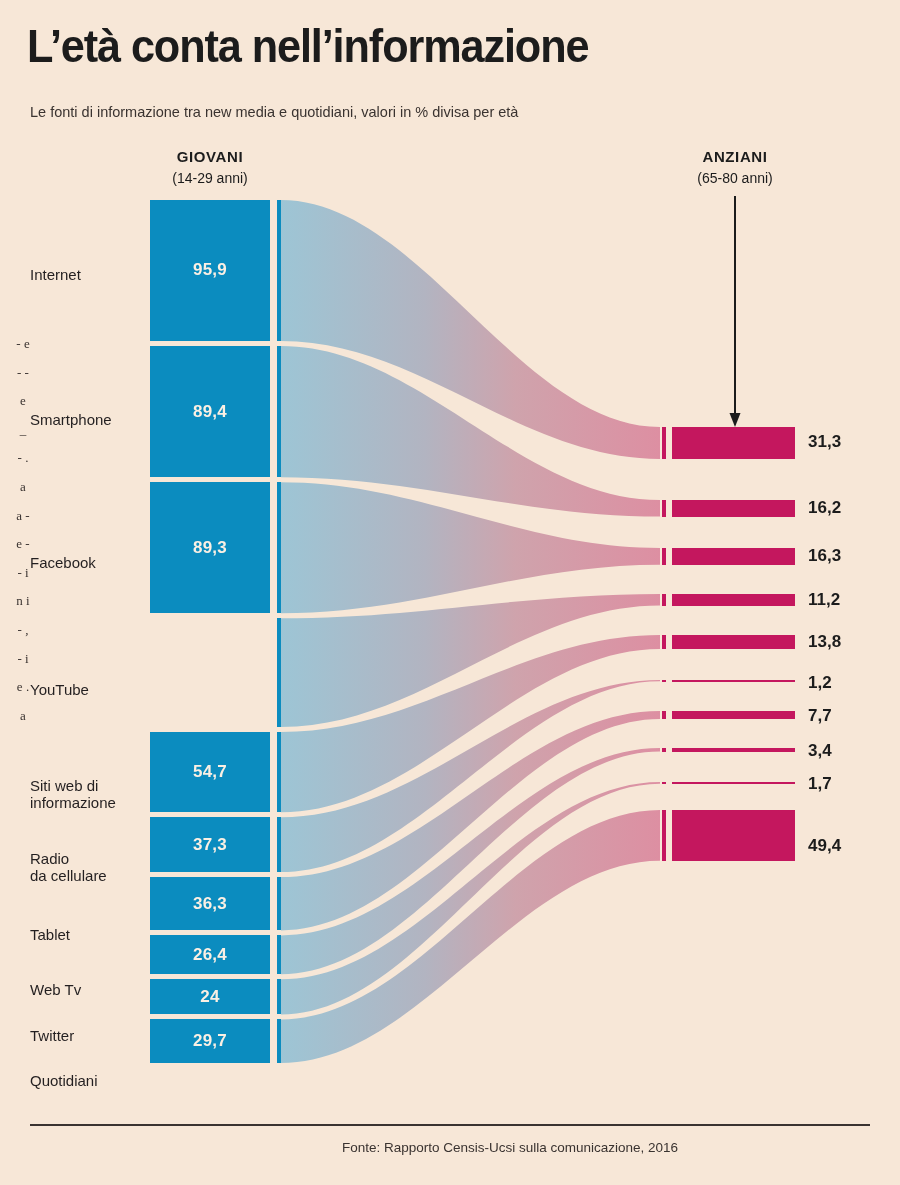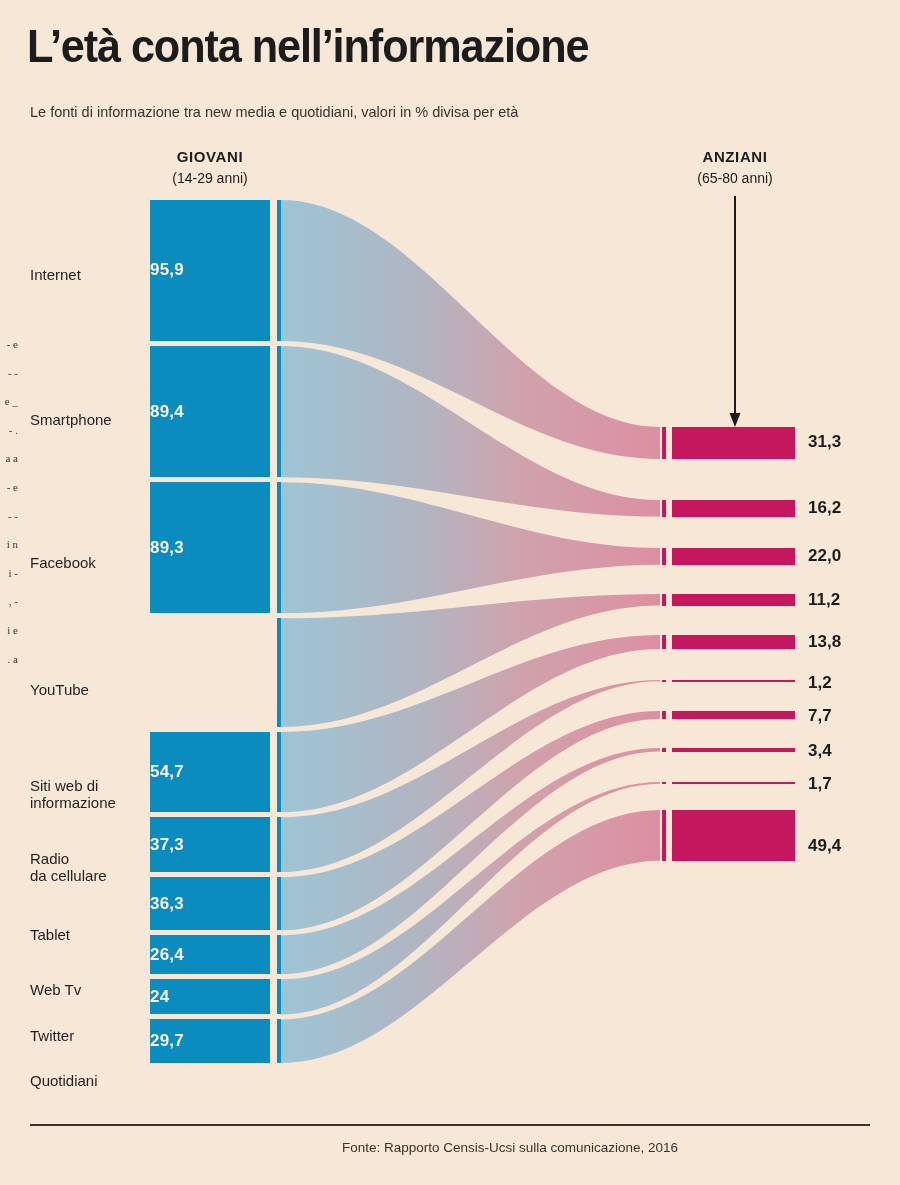--- a/index.html
+++ b/index.html
@@ -41,21 +41,21 @@
   .rowlabel{
     position:absolute;
     font-size:15px;color:#231f20;
     text-align:left;
     line-height:17px;
     white-space:pre-line;
   }
 
   .bar-left{
     position:absolute;background:#0b8cbf;
-    display:flex;align-items:center;
+    display:flex;align-items:center;justify-content:center;
   }
   .bar-left span{
     color:#fbf0e4;font-weight:bold;font-size:17px;letter-spacing:.2px;
   }
   .stub-left{position:absolute;background:#0b8cbf;width:4px;}
 
   .bar-right{position:absolute;background:#c4175e;}
   .stub-right{position:absolute;background:#c4175e;width:4px;}
   .val-right{
     position:absolute;font-weight:bold;font-size:17px;color:#1c1c1c;
@@ -66,24 +66,24 @@
     position:absolute;left:30px;top:1124px;width:840px;height:1.6px;
     background:#3a3330;
   }
   .source{
     position:absolute;top:1140px;left:0;width:900px;text-align:center;
     font-size:13.5px;color:#3a3330;
   }
   .source span{padding-left:120px;}
 
   .edgecol{
-    position:absolute;left:4px;top:330px;width:14px;height:800px;
+    position:absolute;left:16px;top:330px;width:14px;height:800px;
     font-family:"Liberation Serif", serif;
-    font-size:11px;line-height:28.6px;color:#3a3330;
-    text-align:right;overflow:hidden;white-space:pre-line;
+    font-size:13px;line-height:28.6px;color:#3a3330;
+    text-align:center;overflow:hidden;white-space:pre-line;
   }
   svg{position:absolute;left:0;top:0;}
 </style>
 </head>
 <body>
 
 <div id="stage">
 
   <div class="title">L’età conta nell’informazione</div>
   <div class="subtitle">Le fonti di informazione tra new media e quotidiani, valori in % divisa per età</div>
@@ -191,21 +191,21 @@
   <div class="stub-right" style="left:662px;top:427.0px;height:32.0px;"></div>
   <div class="bar-right" style="left:672px;top:427.0px;width:123px;height:32.0px;"></div>
   <div class="val-right" style="left:808px;top:432px;">31,3</div>
 
   <div class="stub-right" style="left:662px;top:500.0px;height:16.6px;"></div>
   <div class="bar-right" style="left:672px;top:500.0px;width:123px;height:16.6px;"></div>
   <div class="val-right" style="left:808px;top:498px;">16,2</div>
 
   <div class="stub-right" style="left:662px;top:548.0px;height:16.7px;"></div>
   <div class="bar-right" style="left:672px;top:548.0px;width:123px;height:16.7px;"></div>
-  <div class="val-right" style="left:808px;top:546px;">22,0</div>
+  <div class="val-right" style="left:808px;top:546px;">16,3</div>
 
   <div class="stub-right" style="left:662px;top:594.0px;height:11.5px;"></div>
   <div class="bar-right" style="left:672px;top:594.0px;width:123px;height:11.5px;"></div>
   <div class="val-right" style="left:808px;top:590px;">11,2</div>
 
   <div class="stub-right" style="left:662px;top:635.0px;height:14.1px;"></div>
   <div class="bar-right" style="left:672px;top:635.0px;width:123px;height:14.1px;"></div>
   <div class="val-right" style="left:808px;top:632px;">13,8</div>
 
   <div class="stub-right" style="left:662px;top:680.0px;height:2.2px;"></div>

